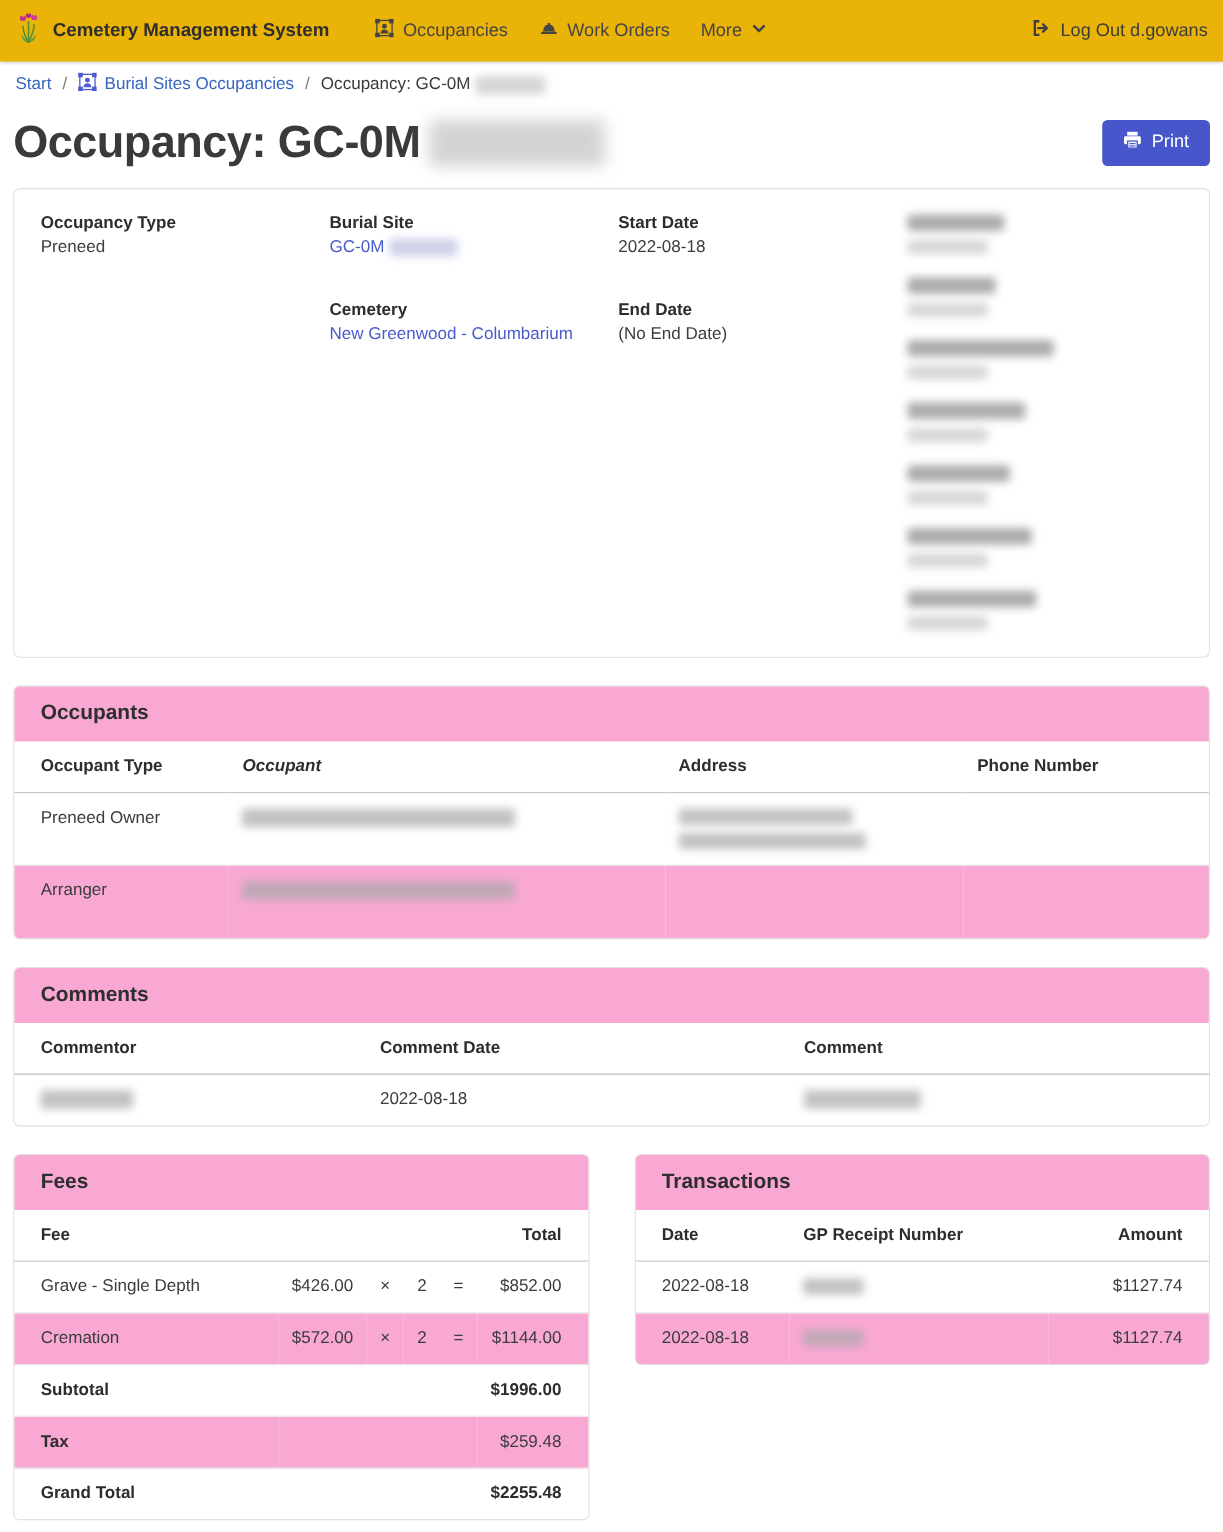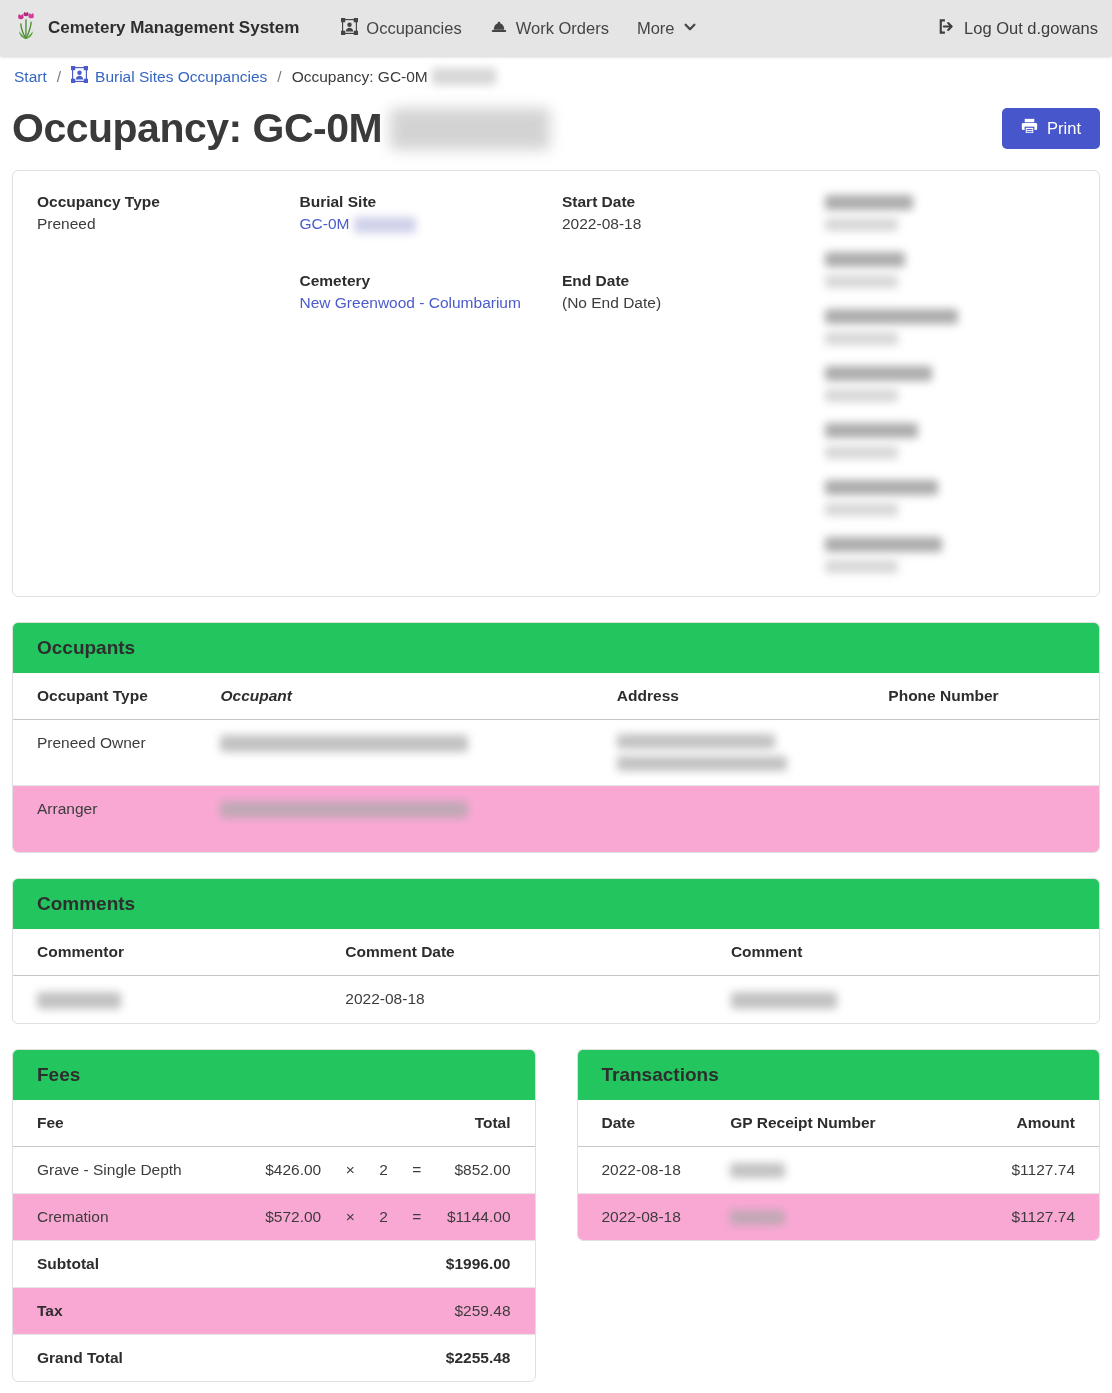--- a/index.html
+++ b/index.html
@@ -6,21 +6,21 @@
   html,body { background:#fff; }
   body {
     width:1112px; min-height:1393px; margin:0 auto;
     font-family:"Liberation Sans", sans-serif;
     color:#333; font-size:15.5px;
   }
   a { text-decoration:none; cursor:pointer; }
 
   
   .navbar {
-    height:56px; background:#e5e5e5; display:flex; align-items:center;
+    height:56px; background:#eab308; display:flex; align-items:center;
     padding:0 14px; box-shadow:0 1px 3px rgba(0,0,0,.18); position:relative; z-index:2;
   }
   .nav-left { display:flex; align-items:center; gap:28px; }
   .brand-wrap { display:flex; align-items:center; gap:10px; margin-right:14px; cursor:pointer; }
   .brand { font-weight:bold; font-size:17px; color:#2e2e2e; }
   .nav-item {
     display:flex; align-items:center; gap:8px; color:#454545; font-size:16.5px;
   }
   .nav-item svg { color:#454545; }
   .nav-right { margin-left:auto; display:flex; align-items:flex-start; }
@@ -39,21 +39,21 @@
   .title-row { display:flex; align-items:center; justify-content:space-between; margin:10px 0 18px 0; }
   h1.page-title { font-size:41px; font-weight:bold; color:#3a3a3a; letter-spacing:-0.5px; display:flex; align-items:center; gap:8px; }
   .btn-print {
     background:#4757cb; color:#fff; border:none; border-radius:5px;
     font-family:inherit; font-size:16.5px; padding:10px 19px; display:flex; align-items:center; gap:9px; cursor:pointer;
   }
 
   
   .card { border:1px solid #e0e0e0; border-radius:6px; background:#fff; margin-bottom:25px; overflow:hidden; }
   .card-header {
-    background:#22c55e; padding:14px 24px; font-size:19px; font-weight:bold; color:#2e2e2e;
+    background:#f9a8d4; padding:14px 24px; font-size:19px; font-weight:bold; color:#2e2e2e;
   }
 
   
   .detail-card { padding:20px 24px 6px 24px; }
   .detail-grid { display:grid; grid-template-columns:repeat(4,1fr); column-gap:12px; }
   .field { margin-bottom:13px; }
   .field .flabel { font-weight:bold; color:#2d2d2d; line-height:22px; }
   .field .fvalue { color:#3c3c3c; line-height:22px; }
   .field .fvalue a { color:#4a5bcc; }
   .muted { color:#8d8d8d; }

